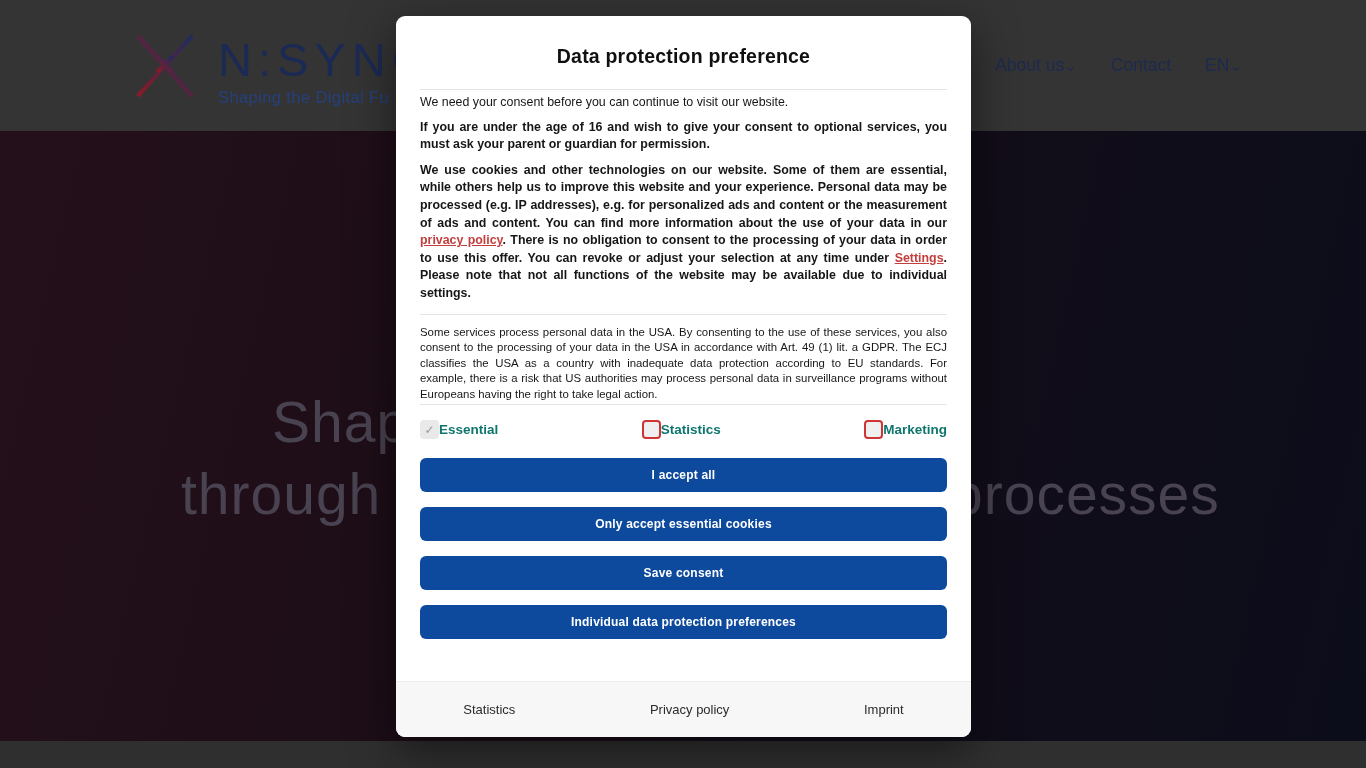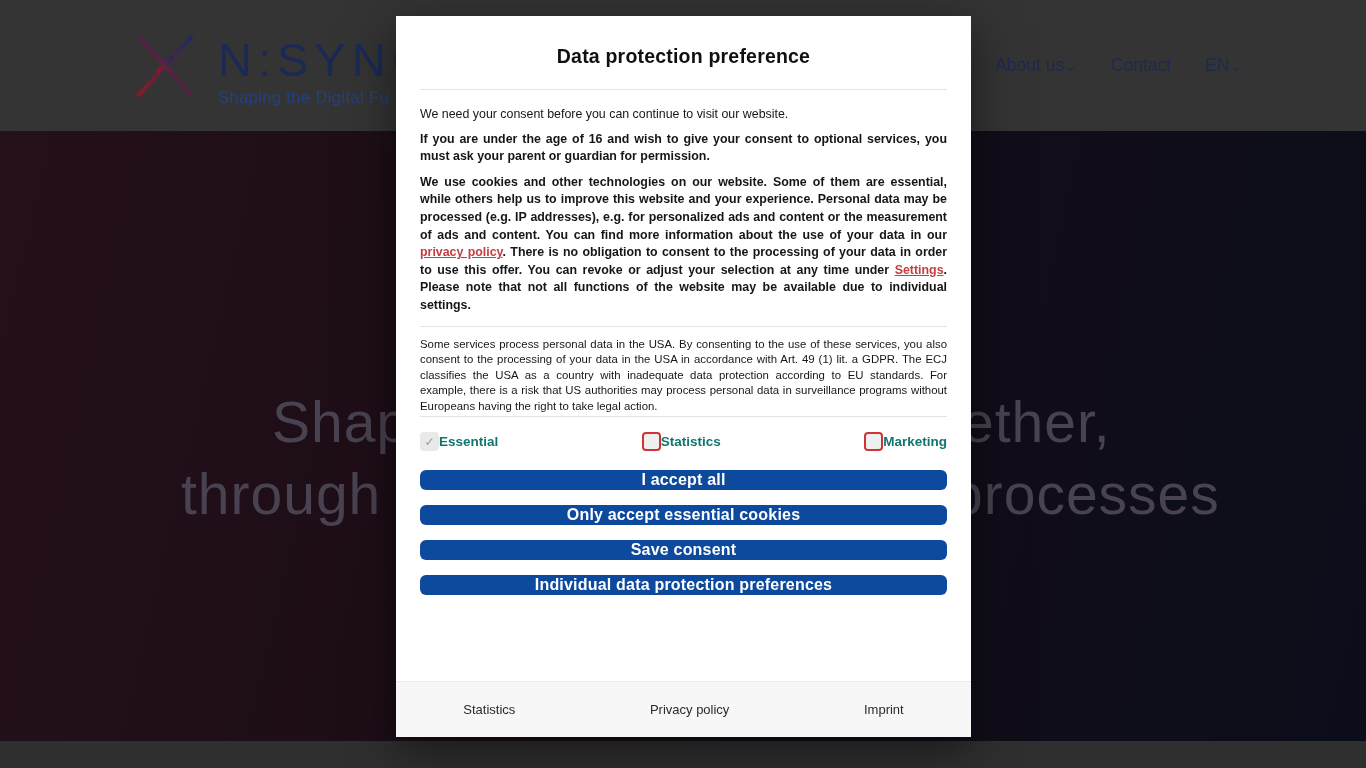--- a/index.html
+++ b/index.html
@@ -53,39 +53,39 @@
     white-space: nowrap;
   }
   .hf-1l { top: 258px; left: 272px; }
   .hf-1r { top: 258px; left: 962px; }
   .hf-2l { top: 330px; left: 181px; }
   .hf-2r { top: 330px; left: 951px; }
 
   
   .dialog {
     position: absolute; left: 396px; top: 16px; width: 575px; height: 721px;
-    background: #ffffff; border-radius: 0; z-index: 10;
+    background: #ffffff; border-radius: 9px; z-index: 10;
     box-shadow: 0 12px 45px rgba(0,0,0,0.5);
     display: flex; flex-direction: column; overflow: hidden;
   }
   .dlg-title {
     margin: 29px 24px 0; text-align: center;
     font-size: 19.5px; font-weight: bold; color: #101010; letter-spacing: 0.2px;
   }
   .hr { border: none; border-top: 1px solid #e4e4e4; margin: 0 24px; }
   .hr-title { margin-top: 21px; }
   .hr-mid { margin-top: 11px; }
   .hr-low { margin-top: 2px; }
 
   .dlg-body { padding: 0 24px; }
   .dlg-body p {
     font-size: 12.4px; line-height: 17.6px; color: #161616;
     text-align: justify;
   }
-  .p-consent { margin-top: 16px; }
+  .p-consent { margin-top: 4px; }
   .p-age { margin-top: 7px; font-weight: bold; }
   .p-cookies { margin-top: 8px; font-weight: bold; }
   .p-usa {
     margin-top: 10px;
     font-size: 11.4px !important; line-height: 15.5px !important;
   }
   .red-link {
     color: #c43e3e; text-decoration: underline; cursor: pointer;
   }
 
@@ -99,22 +99,22 @@
     display: flex; align-items: center; justify-content: center;
   }
   .cb-essential { background: #e9e9e9; color: #9b9b9b; font-size: 12px; cursor: default; }
   .cb-red { background: #efefef; border: 2.5px solid #cf3434; cursor: pointer; }
   .cb-label {
     margin-left: 0; font-size: 13.5px; font-weight: bold; color: #0f766e;
   }
 
   .btn-col { margin: 19px 24px 0; display: flex; flex-direction: column; gap: 15px; }
   .btn {
-    height: 20px; border: none; border-radius: 6px; background: #0d4a9e;
-    color: #ffffff; font-size: 16px; font-weight: bold; cursor: pointer;
+    height: 34px; border: none; border-radius: 6px; background: #0d4a9e;
+    color: #ffffff; font-size: 12px; font-weight: bold; cursor: pointer;
     font-family: "Liberation Sans", sans-serif; letter-spacing: 0.2px;
   }
 
   .dlg-footer {
     margin-top: auto; height: 56px; background: #f7f7f8;
     border-top: 1px solid #ececec;
     display: flex; align-items: center; justify-content: space-around;
   }
   .footer-link { font-size: 13px; color: #2b2b2b; cursor: pointer; }
 </style>
@@ -157,21 +157,20 @@
     </div>
     <div class="nav-item">
       <span>EN</span>
       <span class="chev">⌄</span>
     </div>
   </nav>
 </div>
 
 <div class="hero">
   <div class="hero-frag hf-1l">Shapi</div>
-  <div class="hero-frag hf-1r">ether,</div>
   <div class="hero-frag hf-2l">through s</div>
   <div class="hero-frag hf-2r">processes</div>
 </div>
 
 <div class="dialog">
 
   <div class="dlg-title">Data protection preference</div>
   <hr class="hr hr-title">
 
   <div class="dlg-body">

